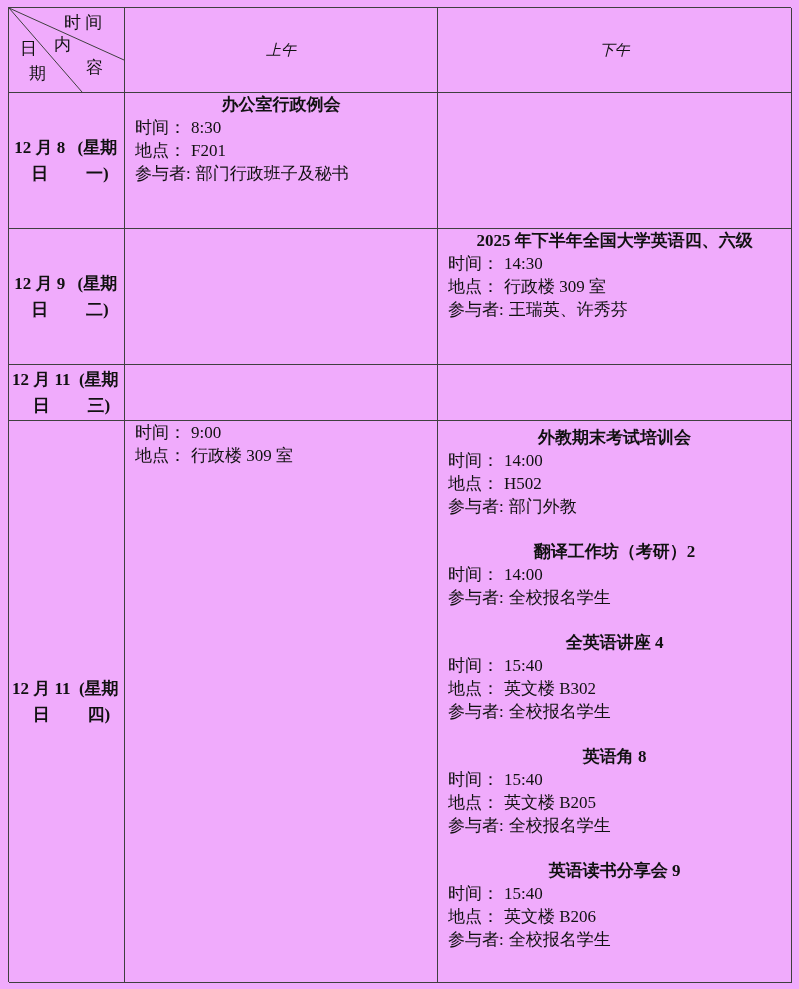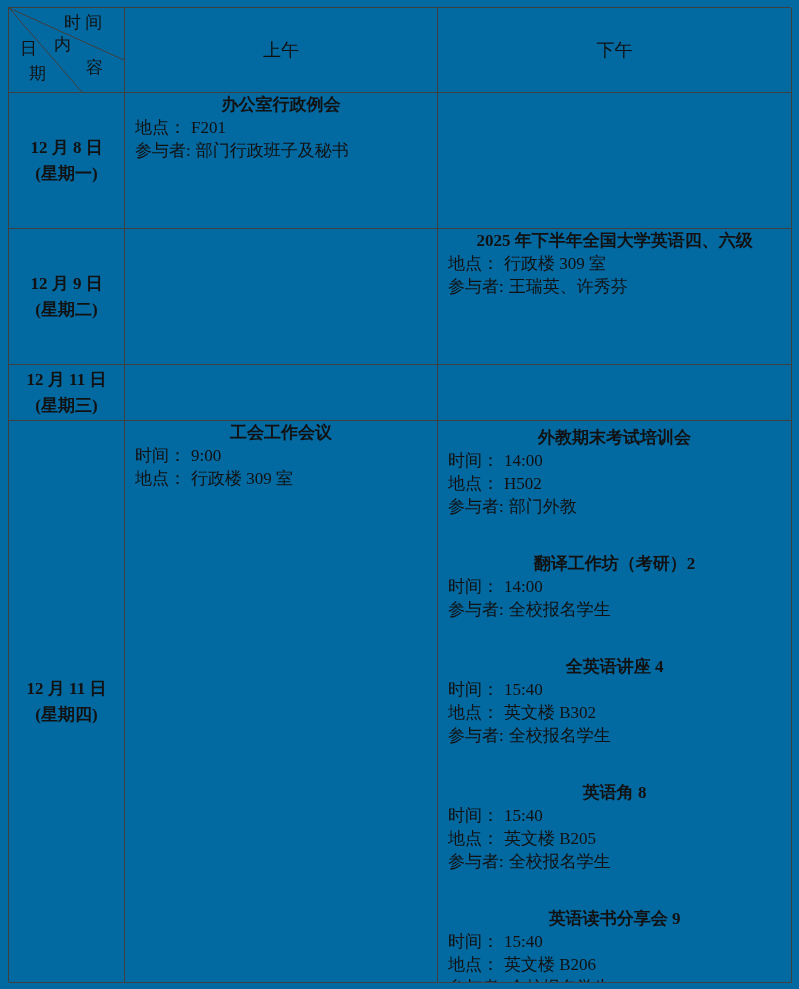--- a/index.html
+++ b/index.html
@@ -1,21 +1,21 @@
 <!DOCTYPE html>
 <html><head>
 <meta charset="utf-8">
 <style>
   * { margin: 0; padding: 0; box-sizing: border-box; }
   html, body { background: #ffffff; }
   .page {
     position: relative;
     width: 799px;
     height: 989px;
-    background: #0369a1;
+    background: #f0abfc;
     font-family: "Liberation Serif", "DejaVu Serif", serif;
     color: #111111;
     overflow: hidden;
   }
   .tbl {
     position: absolute;
     left: 8px;
     top: 7px;
     width: 783px;
     height: 975px;
@@ -35,43 +35,43 @@
   }
   .center-v {
     display: flex;
     flex-direction: column;
     justify-content: flex-start;
   }
   .col-head {
     display: flex;
     align-items: center;
     justify-content: center;
-    font-size: 18px;
+    font-size: 15px;
+    font-style: italic;
   }
   
   .corner svg { position: absolute; left: 0; top: 0; }
   .corner .lbl { position: absolute; font-size: 17px; line-height: 19px; white-space: pre; }
   .lbl-time   { left: 55px; top: 5px; }
   .lbl-c1     { left: 45px; top: 27px; }
   .lbl-c2     { left: 77px; top: 50px; }
   .lbl-d1     { left: 11px; top: 31px; }
   .lbl-d2     { left: 20px; top: 56px; }
   
   .date-cell {
     display: flex;
-    flex-direction: column;
     justify-content: center;
     align-items: center;
     font-weight: bold;
     line-height: 26px;
     text-align: center;
   }
   
   .events-top { padding-top: 5px; }
-  .event + .event { margin-top: 34px; }
+  .event + .event { margin-top: 22px; }
   .etitle { font-weight: bold; text-align: center; }
   .eline  { padding-left: 10px; }
   .eline .val { margin-left: 5px; }
 </style>
 </head>
 <body>
 
 <div class="page">
   <div class="tbl">
 
@@ -89,53 +89,54 @@
     <div class="cell col-head">上午</div>
     <div class="cell col-head">下午</div>
 
     <div class="cell date-cell">
       <div>12 月 8 日</div>
       <div>(星期一)</div>
     </div>
     <div class="cell center-v">
       <div class="event">
         <div class="etitle">办公室行政例会</div>
+        <div class="eline"><span>时间：</span><span class="val">8:30</span></div>
         <div class="eline"><span>地点：</span><span class="val">F201</span></div>
         <div class="eline"><span>参与者:</span><span class="val">部门行政班子及秘书</span></div>
       </div>
     </div>
     <div class="cell"></div>
 
     <div class="cell date-cell">
       <div>12 月 9 日</div>
       <div>(星期二)</div>
     </div>
     <div class="cell"></div>
     <div class="cell center-v">
       <div class="event">
         <div class="etitle">2025 年下半年全国大学英语四、六级</div>
+        <div class="eline"><span>时间：</span><span class="val">14:30</span></div>
         <div class="eline"><span>地点：</span><span class="val">行政楼 309 室</span></div>
         <div class="eline"><span>参与者:</span><span class="val">王瑞英、许秀芬</span></div>
       </div>
     </div>
 
     <div class="cell date-cell">
       <div>12 月 11 日</div>
       <div>(星期三)</div>
     </div>
     <div class="cell"></div>
     <div class="cell"></div>
 
     <div class="cell date-cell">
       <div>12 月 11 日</div>
       <div>(星期四)</div>
     </div>
     <div class="cell center-v">
       <div class="event">
-        <div class="etitle">工会工作会议</div>
         <div class="eline"><span>时间：</span><span class="val">9:00</span></div>
         <div class="eline"><span>地点：</span><span class="val">行政楼 309 室</span></div>
       </div>
     </div>
     <div class="cell events-top">
 
       <div class="event">
         <div class="etitle">外教期末考试培训会</div>
         <div class="eline"><span>时间：</span><span class="val">14:00</span></div>
         <div class="eline"><span>地点：</span><span class="val">H502</span></div>

